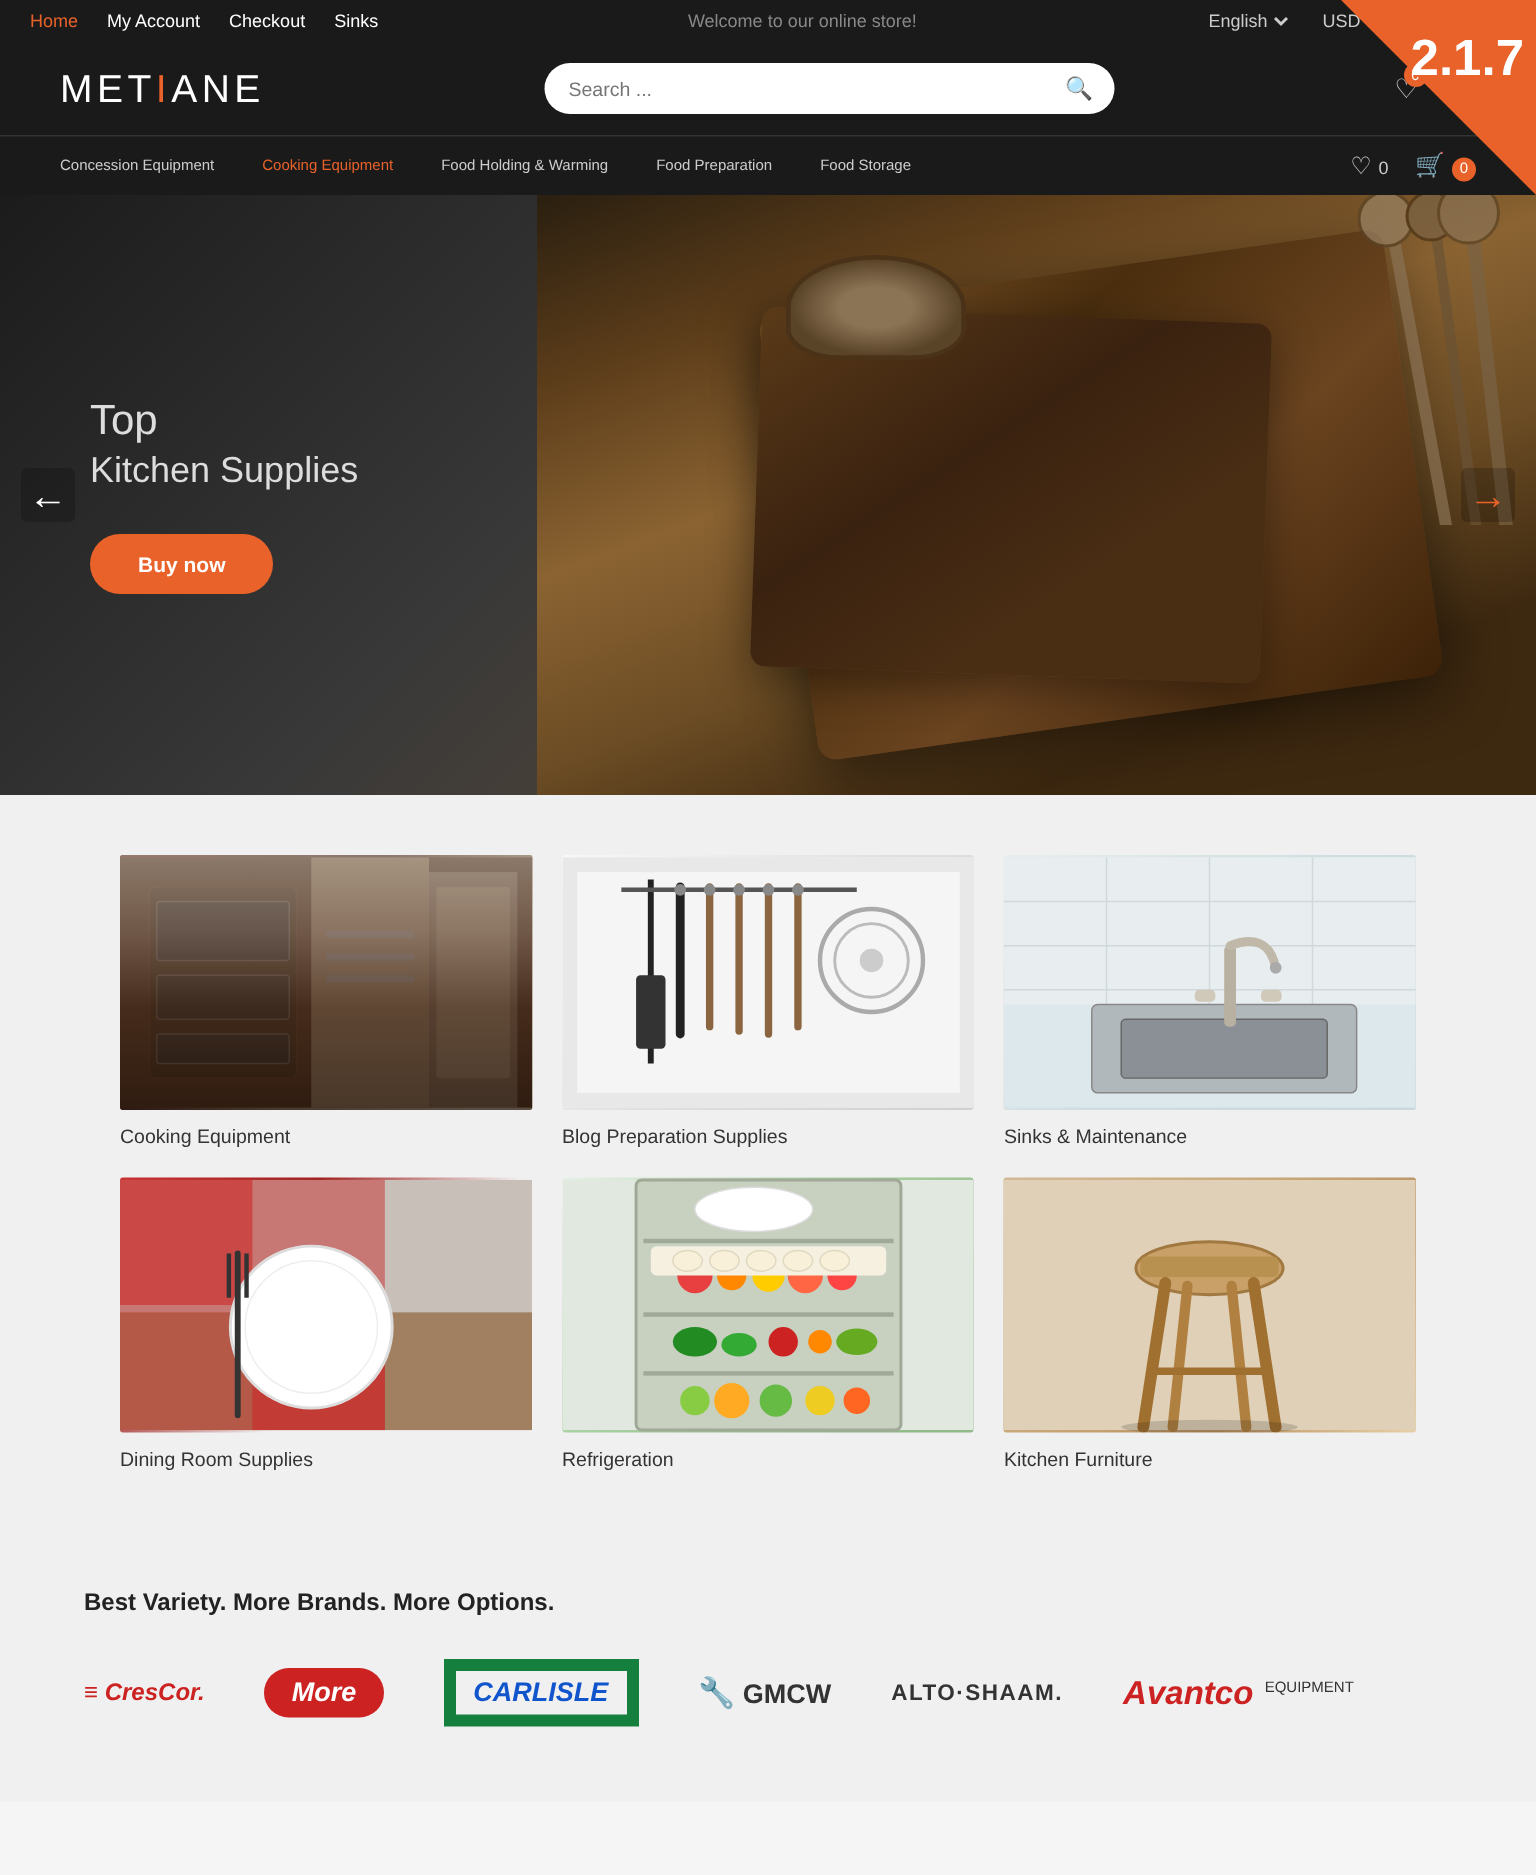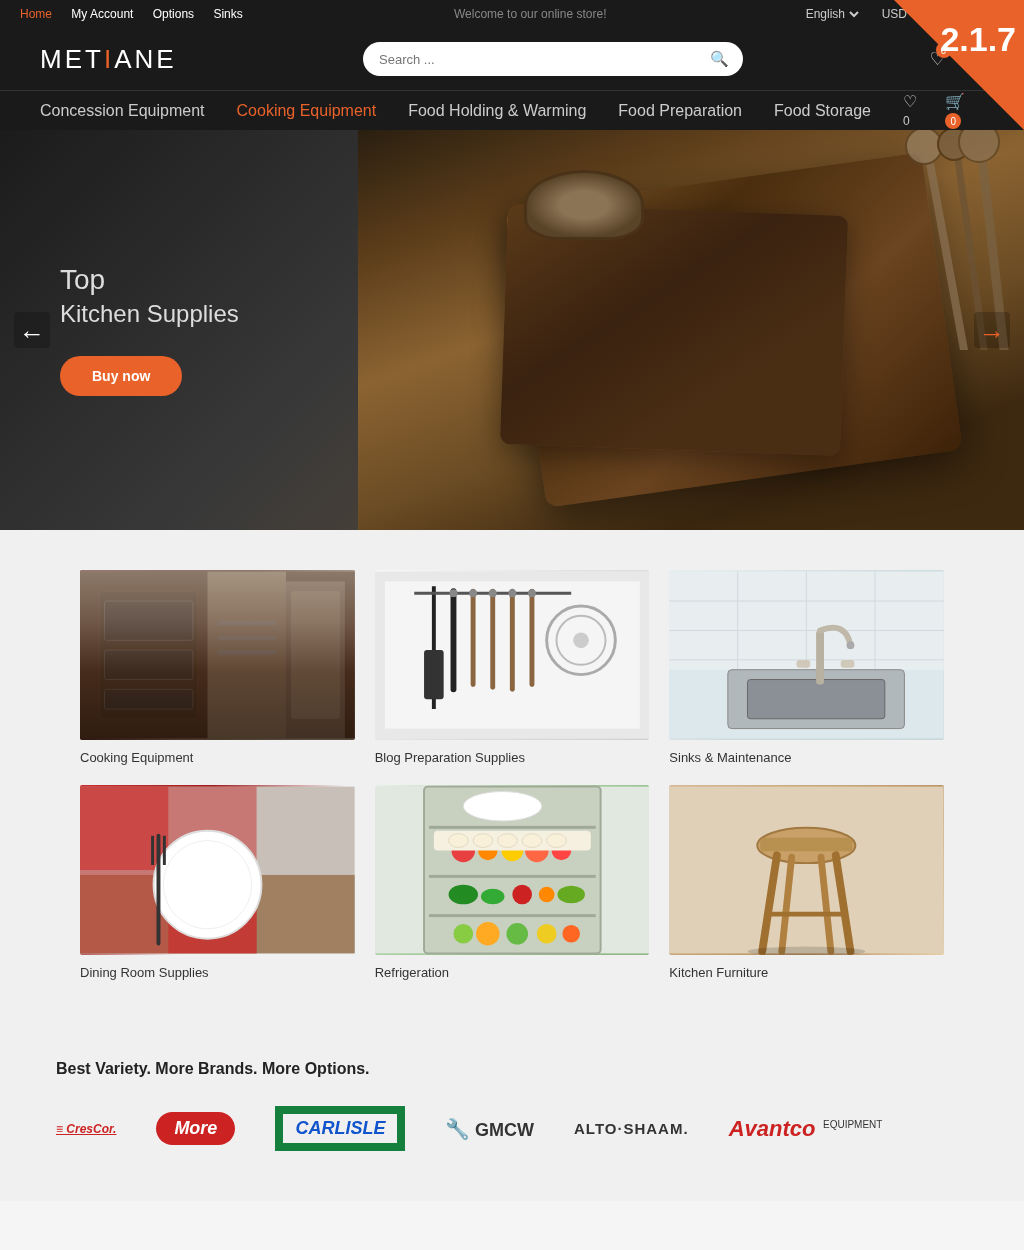--- a/index.html
+++ b/index.html
@@ -120,21 +120,21 @@
       border-top: 1px solid #333;
       padding: 0 40px;
       display: flex;
       align-items: center;
       gap: 32px;
       height: 40px;
     }
     .nav a {
       color: #ccc;
       text-decoration: none;
-      font-size: 16px;
+      font-size: 10px;
       white-space: nowrap;
     }
     .nav a.active { color: #e8622a; }
     .nav-icons { margin-left: auto; display: flex; gap: 18px; align-items: center; }
     .nav-icon { color: #ccc; font-size: 16px; cursor: pointer; position: relative; }
 
     
     .hero {
       background: #2a2a2a;
       position: relative;
@@ -304,21 +304,21 @@
       align-items: center;
       gap: 40px;
       flex-wrap: wrap;
     }
     .brand-logo {
       font-size: 18px;
       font-weight: bold;
       color: #333;
       cursor: pointer;
     }
-    .brand-crescor { color: #cc2222; font-style: italic; font-size: 12px; text-decoration: underline; }
+    .brand-crescor { color: #cc2222; font-style: italic; font-size: 16px; }
     .brand-hatco {
       background: #cc2222;
       color: #fff;
       border-radius: 20px;
       padding: 6px 18px;
       font-size: 18px;
       font-style: italic;
       font-weight: 900;
     }
     .brand-carlisle { color: #1155cc; font-size: 18px; font-weight: 700; font-style: italic; border: 8px solid #15803d; padding: 4px 12px; }
@@ -358,21 +358,21 @@
 
   <div class="version-badge">
     <div class="version-badge-inner"></div>
     <div class="version-text">2.1.7</div>
   </div>
 
   <div class="top-bar">
     <div class="top-bar-left">
       <a>Home</a>
       <a>My Account</a>
-      <a>Options</a>
+      <a>Checkout</a>
       <a>Sinks</a>
     </div>
     <div class="top-bar-center">Welcome to our online store!</div>
     <div class="top-bar-right">
       <select class="lang-select">
         <option>English</option>
       </select>
       <select class="usd-select">
         <option>USD</option>
       </select>

